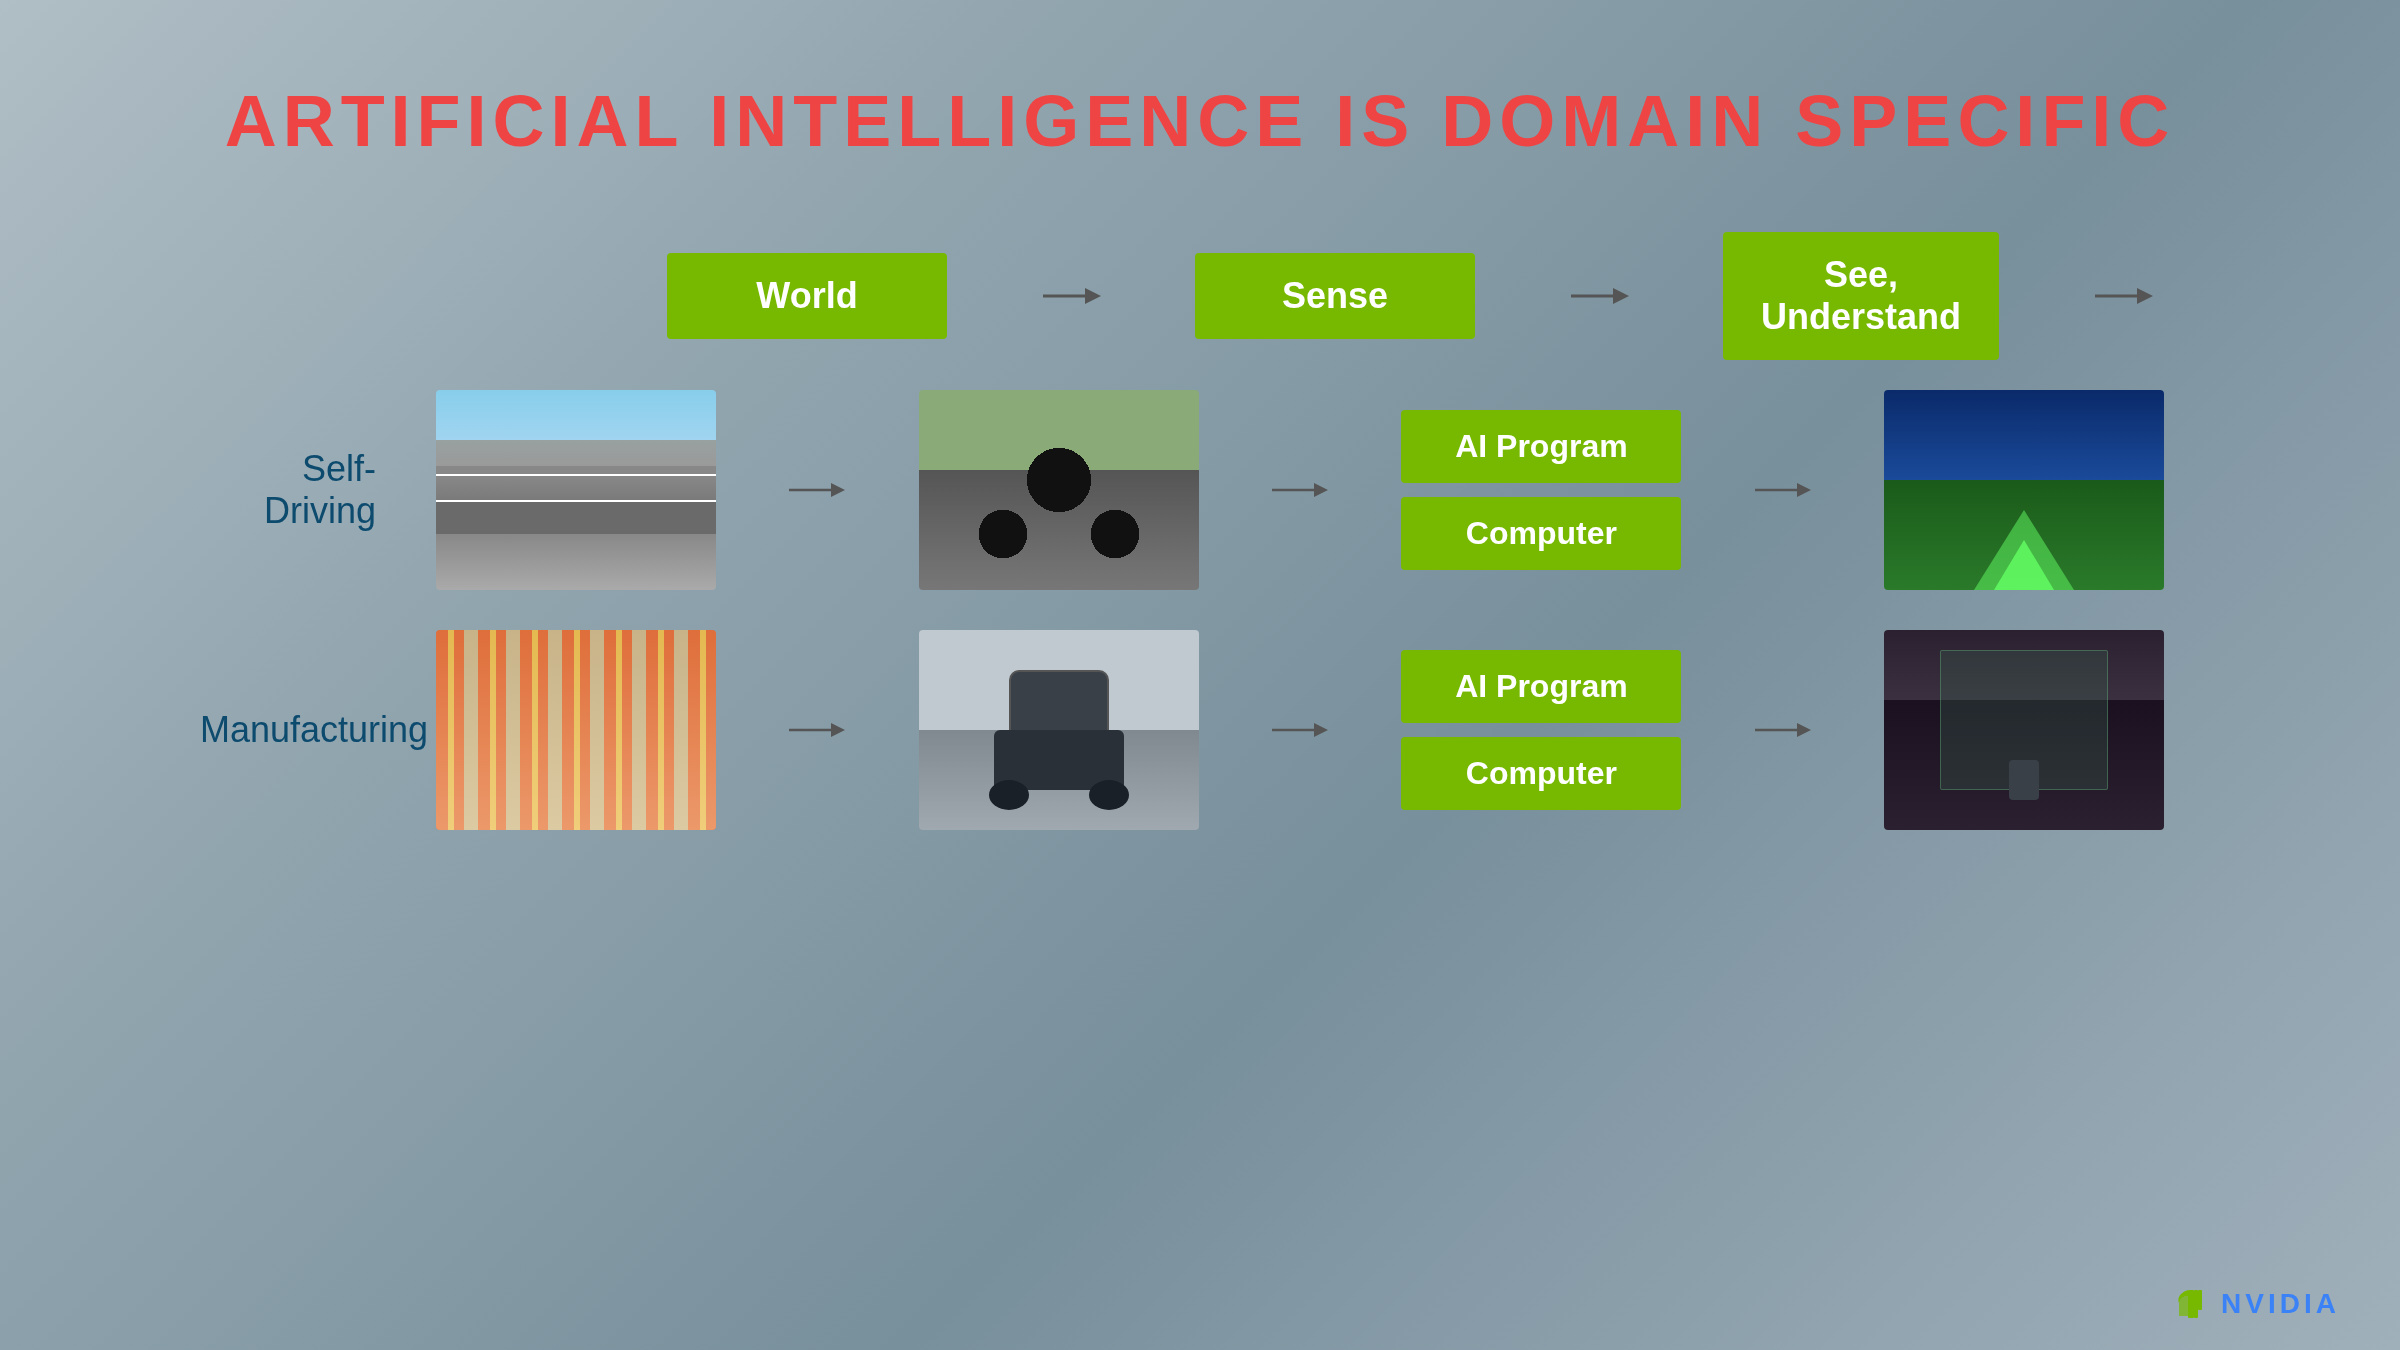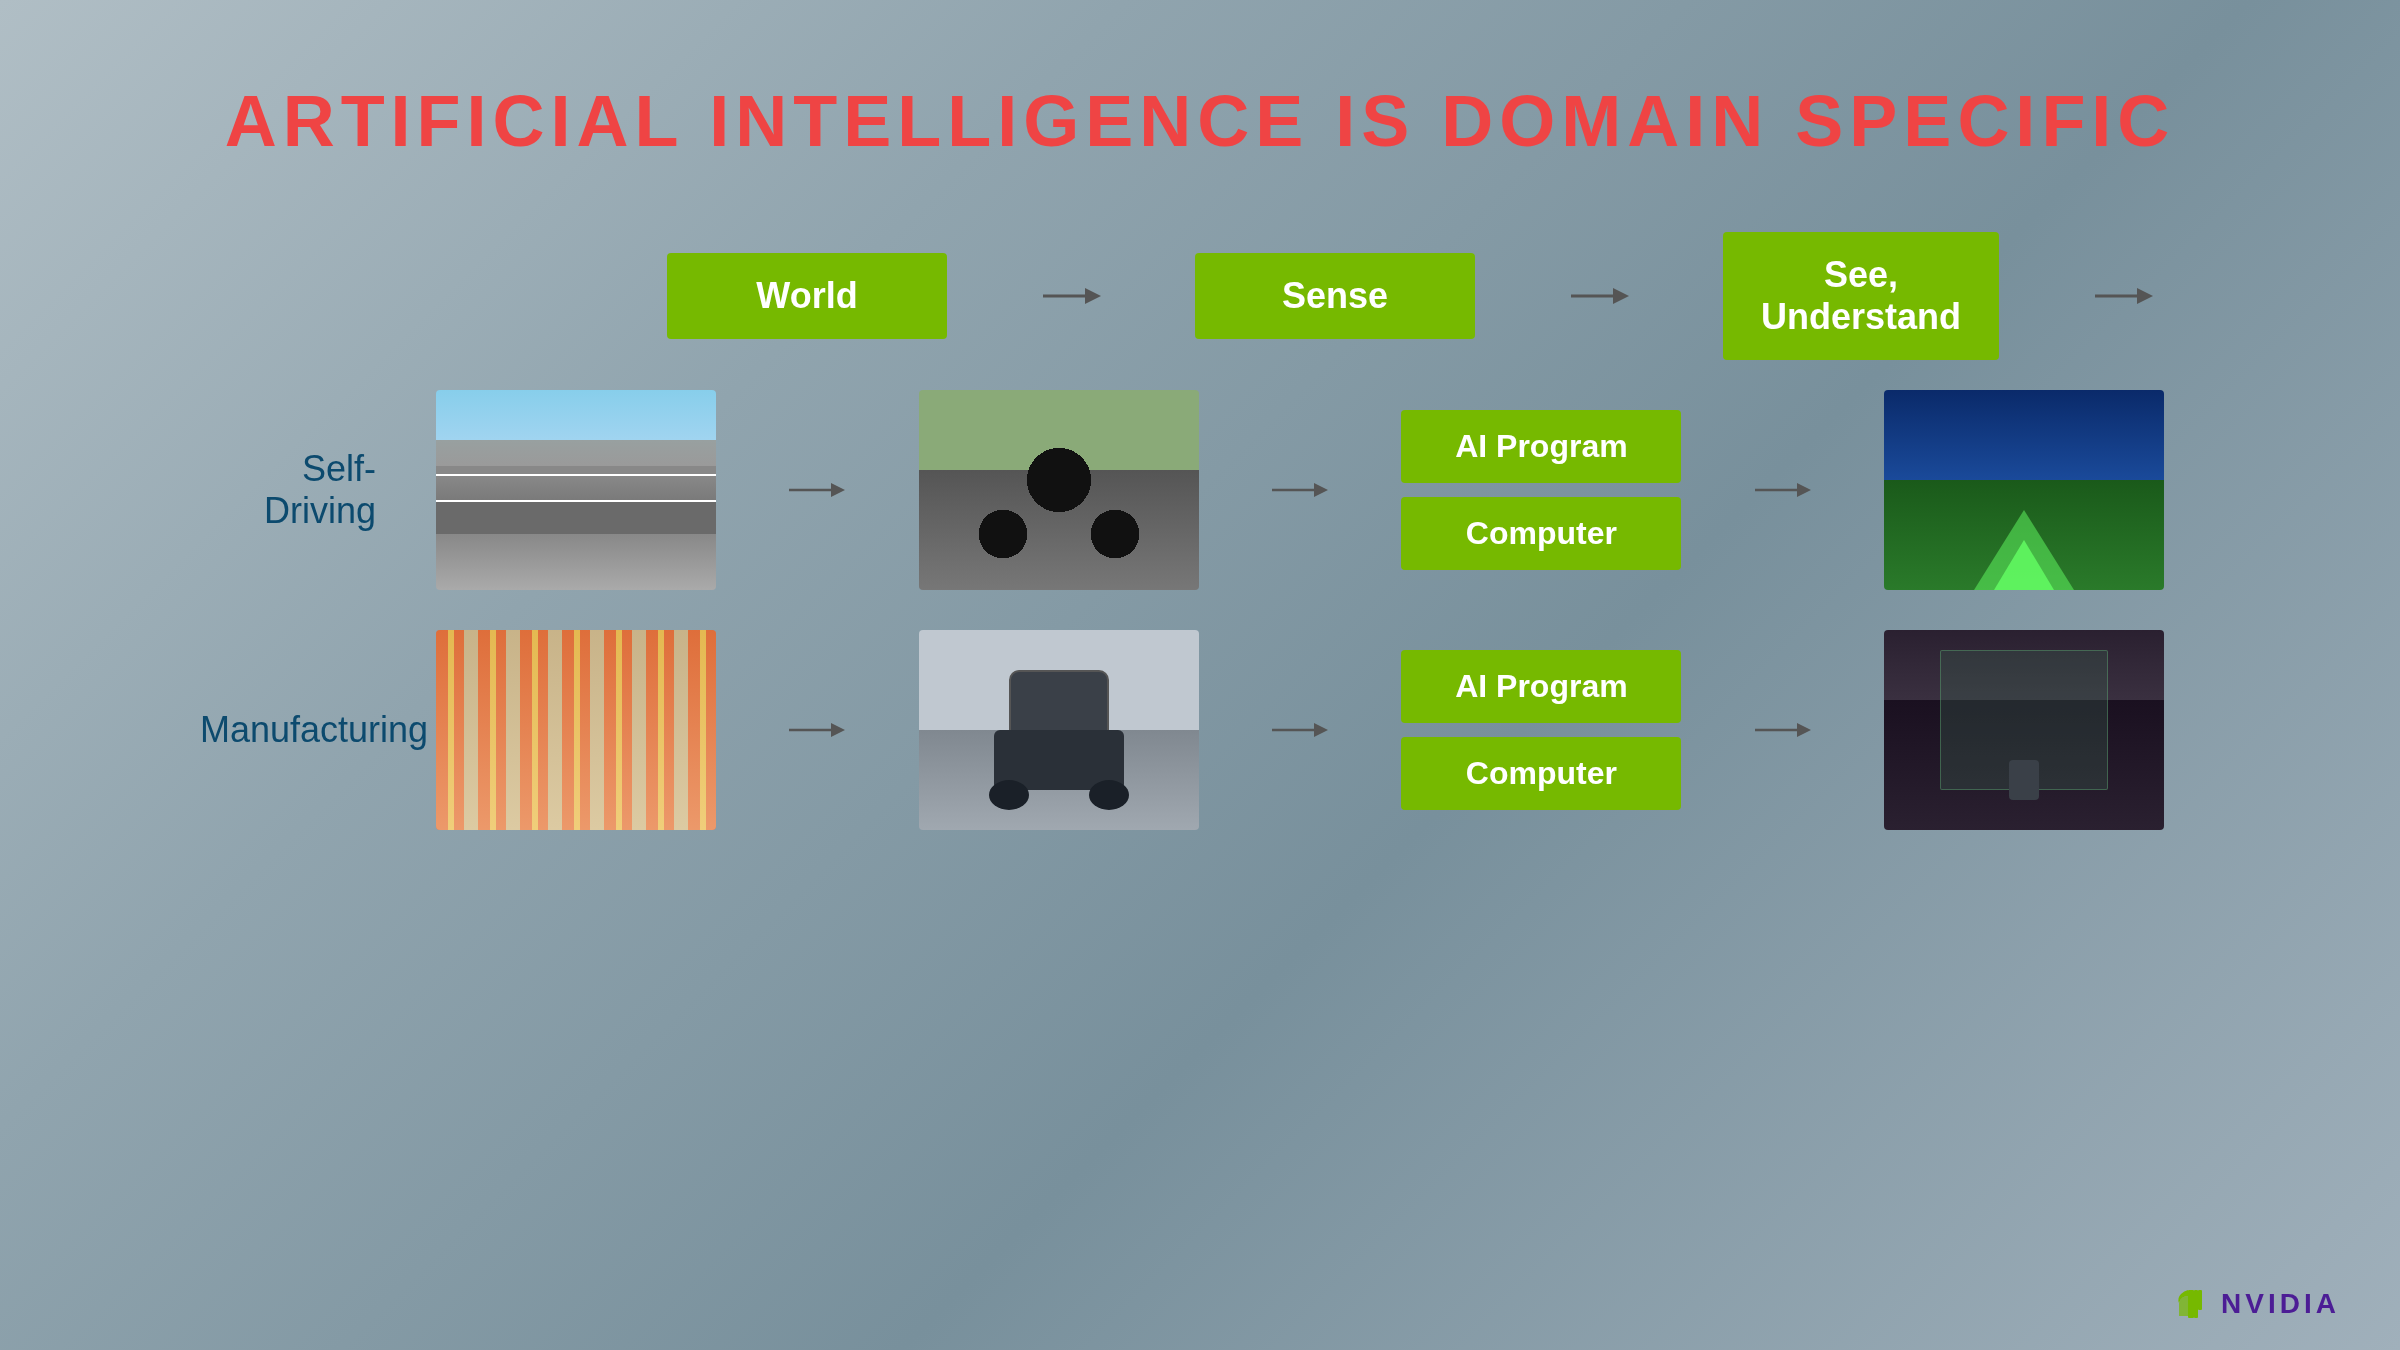--- a/index.html
+++ b/index.html
@@ -121,21 +121,21 @@
     .nvidia-logo {
       position: absolute;
       bottom: 30px;
       right: 60px;
       display: flex;
       align-items: center;
       gap: 8px;
     }
 
     .nvidia-text {
-      color: #4c1d95;
+      color: #3b82f6;
       font-size: 28px;
       font-weight: 900;
       letter-spacing: 4px;
     }
 
     
     .arrow-svg {
       display: flex;
       align-items: center;
     }

